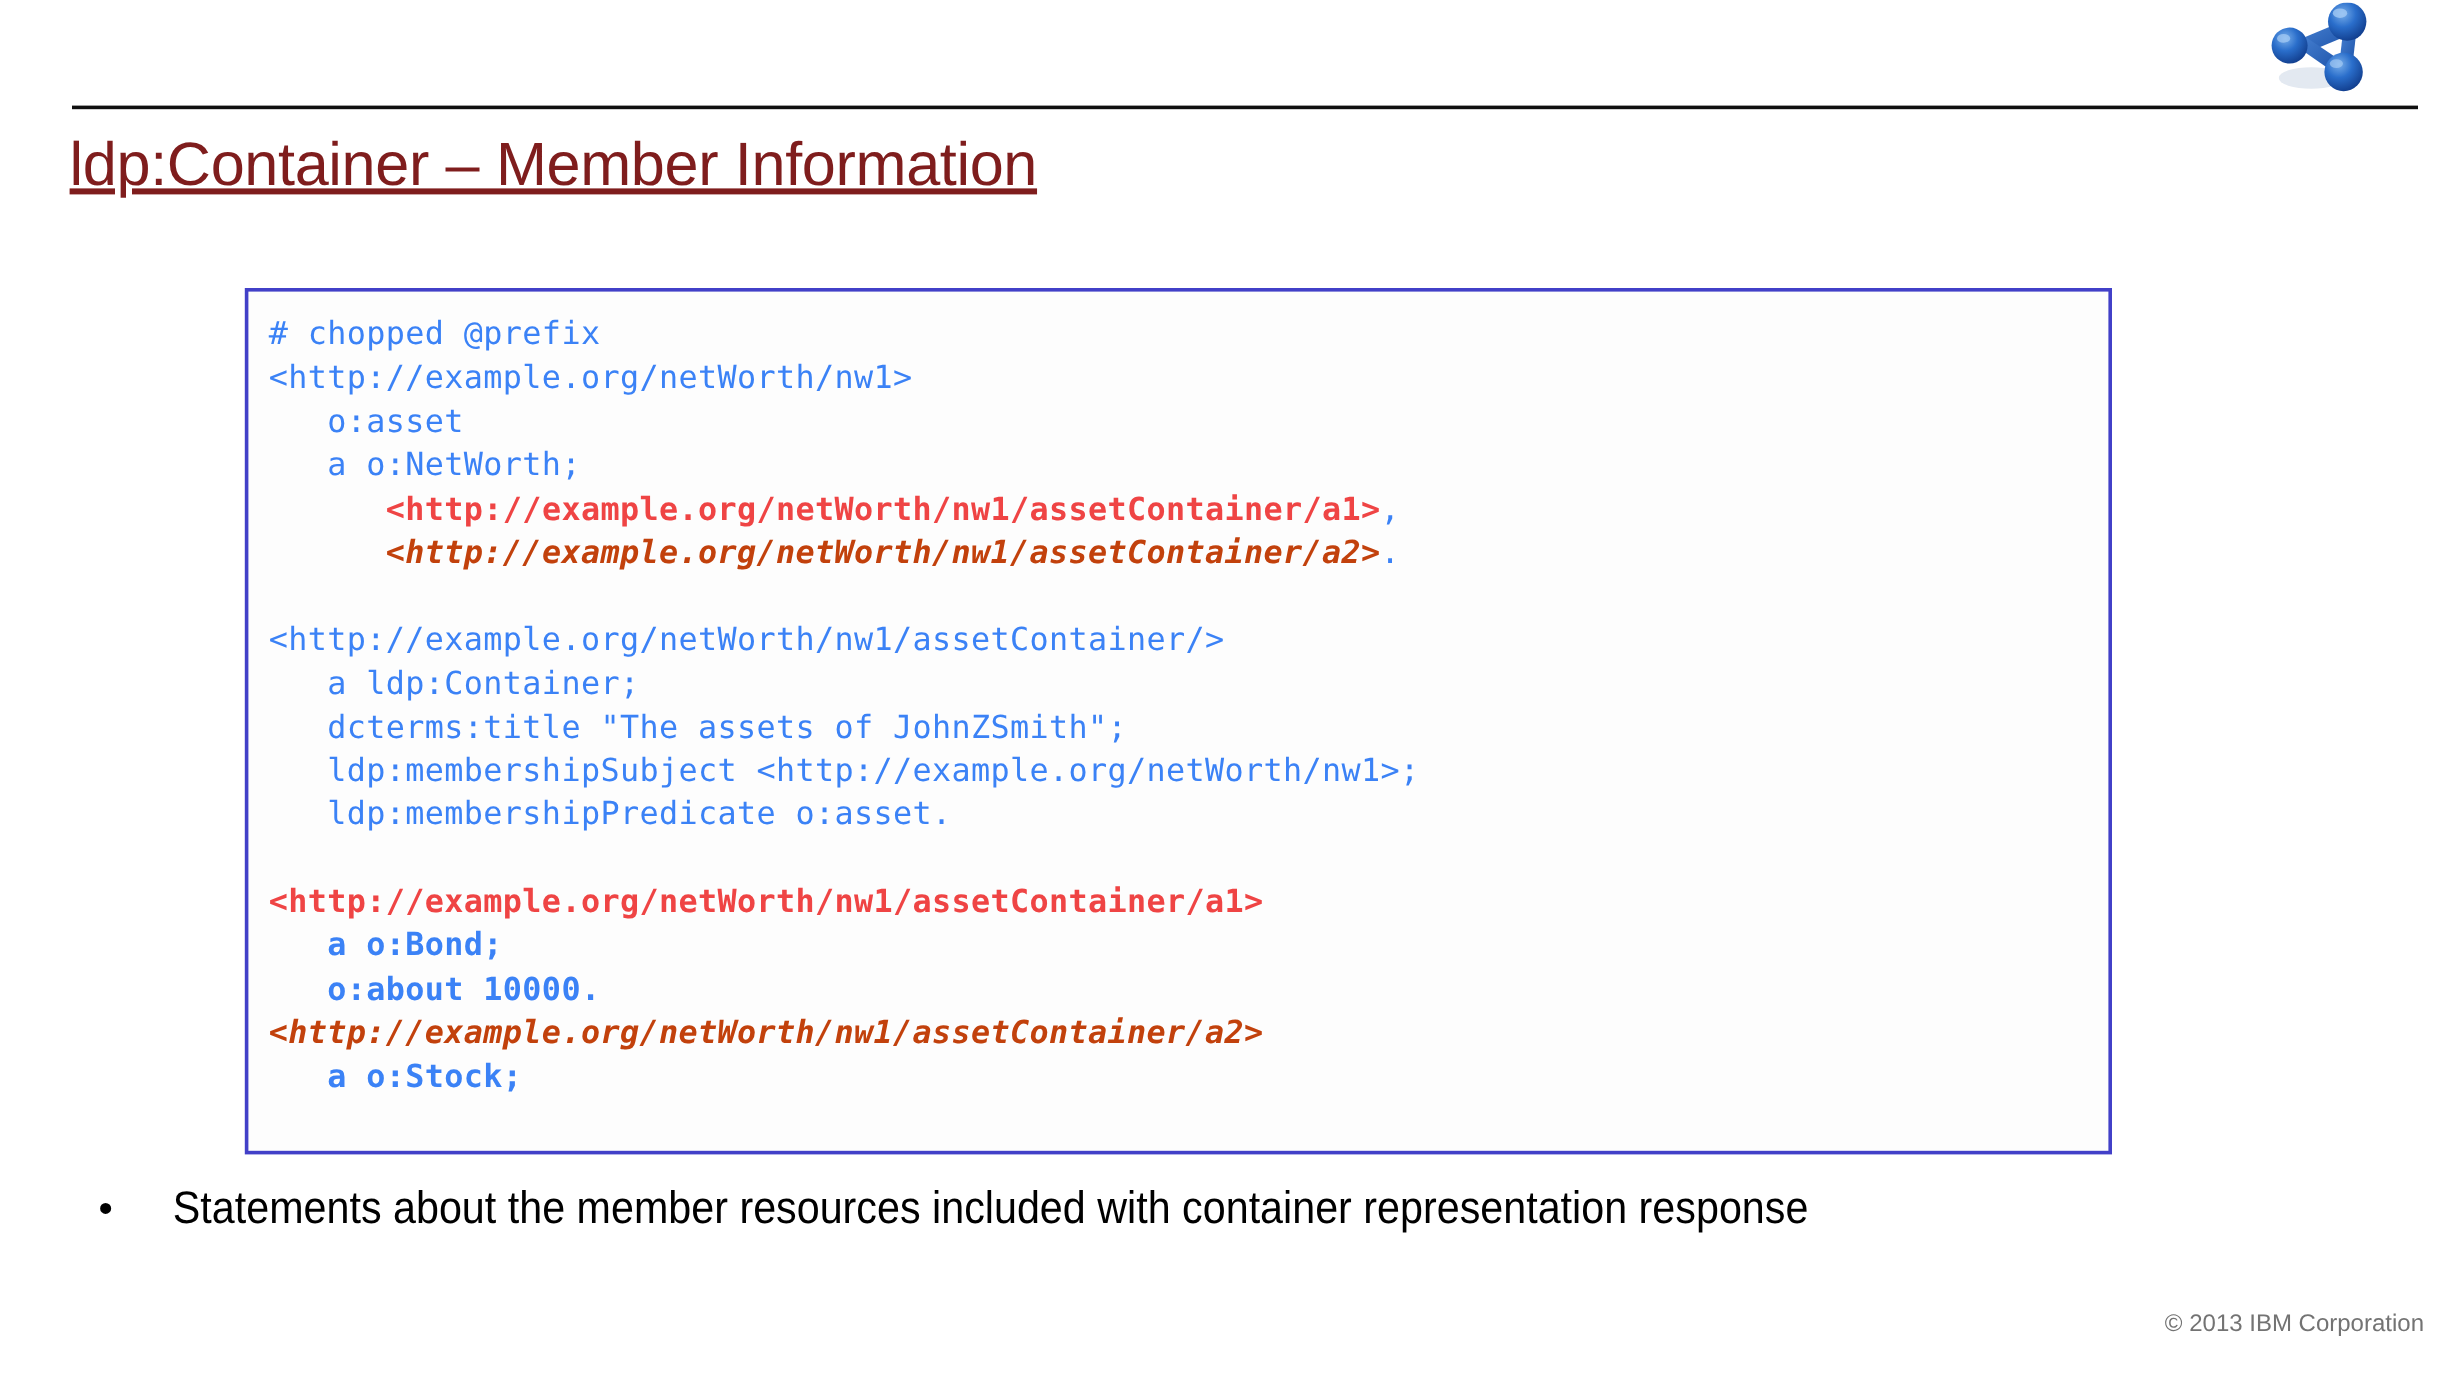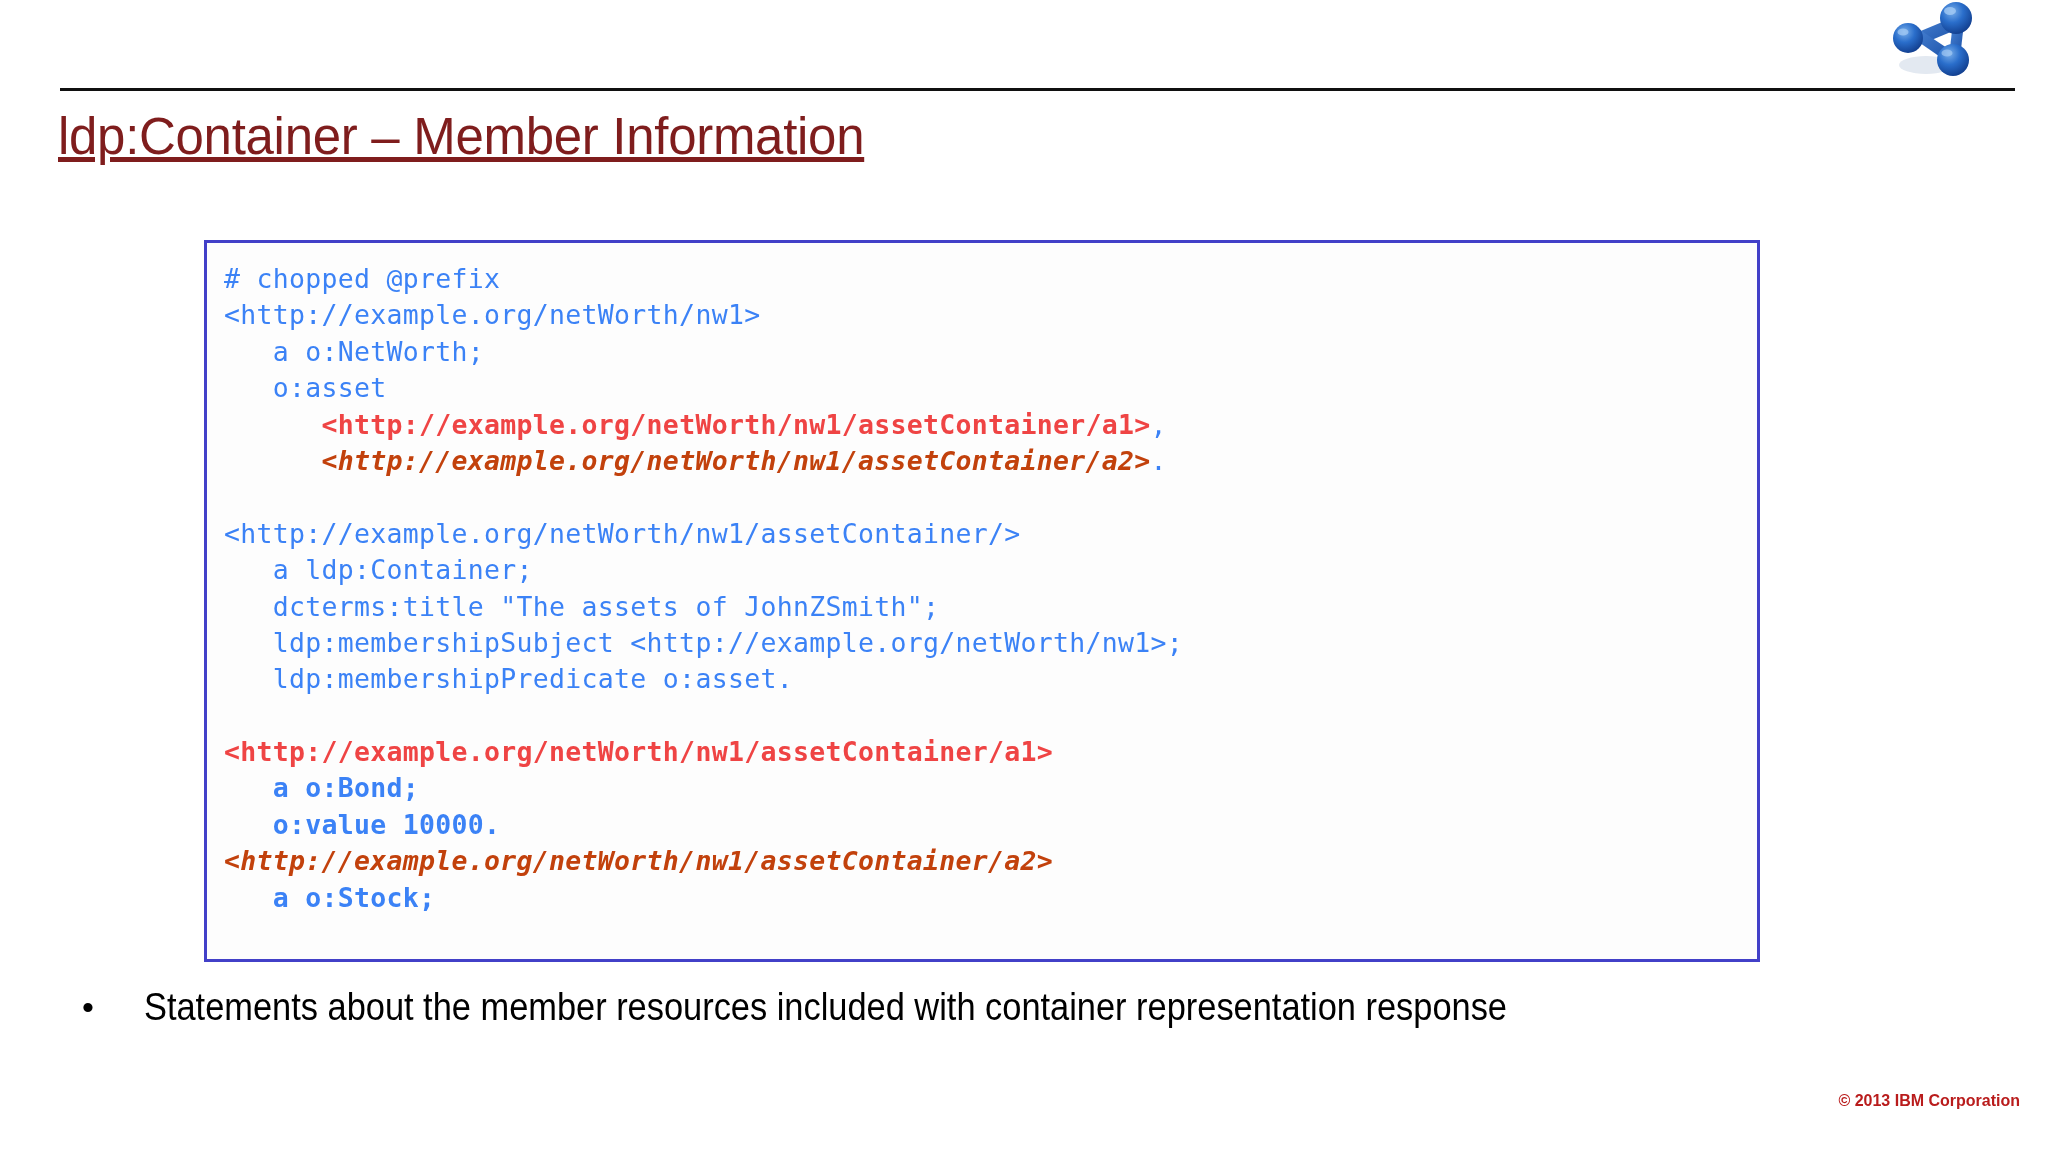--- a/index.html
+++ b/index.html
@@ -123,23 +123,23 @@
     transform-origin: left center;
     white-space: nowrap;
   }
 
   
   .footer-copyright {
     position: absolute;
     right: 28px;
     top: 1092px;
     font-family: "Liberation Sans", sans-serif;
-    font-size: 16px;
-    font-weight: bold;
-    color: #b91c1c;
+    font-size: 20px;
+    font-weight: normal;
+    color: #737373;
     white-space: nowrap;
   }
 </style>
 </head>
 <body>
 
 <div id="slide">
 
   <div class="logo-wrap">
     <svg viewBox="0 0 114 76" xmlns="http://www.w3.org/2000/svg" aria-hidden="true">
@@ -172,34 +172,34 @@
   </div>
 
   <div class="header-rule"></div>
 
   <div class="slide-title">ldp:Container – Member Information</div>
 
   <div class="code-box">
     <div class="code-inner" id="code-lines">
         <div class="code-line"><span class="seg seg-black"># chopped @prefix</span></div>
         <div class="code-line"><span class="seg seg-black">&lt;http://example.org/netWorth/nw1&gt;</span></div>
+        <div class="code-line"><span class="seg seg-black">   o:asset</span></div>
         <div class="code-line"><span class="seg seg-black">   a o:NetWorth;</span></div>
-        <div class="code-line"><span class="seg seg-black">   o:asset</span></div>
         <div class="code-line"><span class="seg seg-black">      </span><span class="seg seg-teal bold">&lt;http://example.org/netWorth/nw1/assetContainer/a1&gt;</span><span class="seg seg-black">,</span></div>
         <div class="code-line"><span class="seg seg-black">      </span><span class="seg seg-lightblue bold">&lt;http://example.org/netWorth/nw1/assetContainer/a2&gt;</span><span class="seg seg-black">.</span></div>
         <div class="code-line"><span class="seg seg-black"> </span></div>
         <div class="code-line"><span class="seg seg-black">&lt;http://example.org/netWorth/nw1/assetContainer/&gt;</span></div>
         <div class="code-line"><span class="seg seg-black">   a ldp:Container;</span></div>
         <div class="code-line"><span class="seg seg-black">   dcterms:title "The assets of JohnZSmith";</span></div>
         <div class="code-line"><span class="seg seg-black">   ldp:membershipSubject &lt;http://example.org/netWorth/nw1&gt;;</span></div>
         <div class="code-line"><span class="seg seg-black">   ldp:membershipPredicate o:asset.</span></div>
         <div class="code-line"><span class="seg seg-black"> </span></div>
         <div class="code-line"><span class="seg seg-teal bold">&lt;http://example.org/netWorth/nw1/assetContainer/a1&gt;</span></div>
         <div class="code-line"><span class="seg seg-black bold">   a o:Bond;</span></div>
-        <div class="code-line"><span class="seg seg-black bold">   o:value 10000.</span></div>
+        <div class="code-line"><span class="seg seg-black bold">   o:about 10000.</span></div>
         <div class="code-line"><span class="seg seg-lightblue bold">&lt;http://example.org/netWorth/nw1/assetContainer/a2&gt;</span></div>
         <div class="code-line"><span class="seg seg-black bold">   a o:Stock;</span></div>
       </div>
   </div>
 
   <div class="bullet-row">
     <div class="bullet-dot">•</div>
     <div class="bullet-text">Statements about the member resources included with container representation response</div>
   </div>
 

